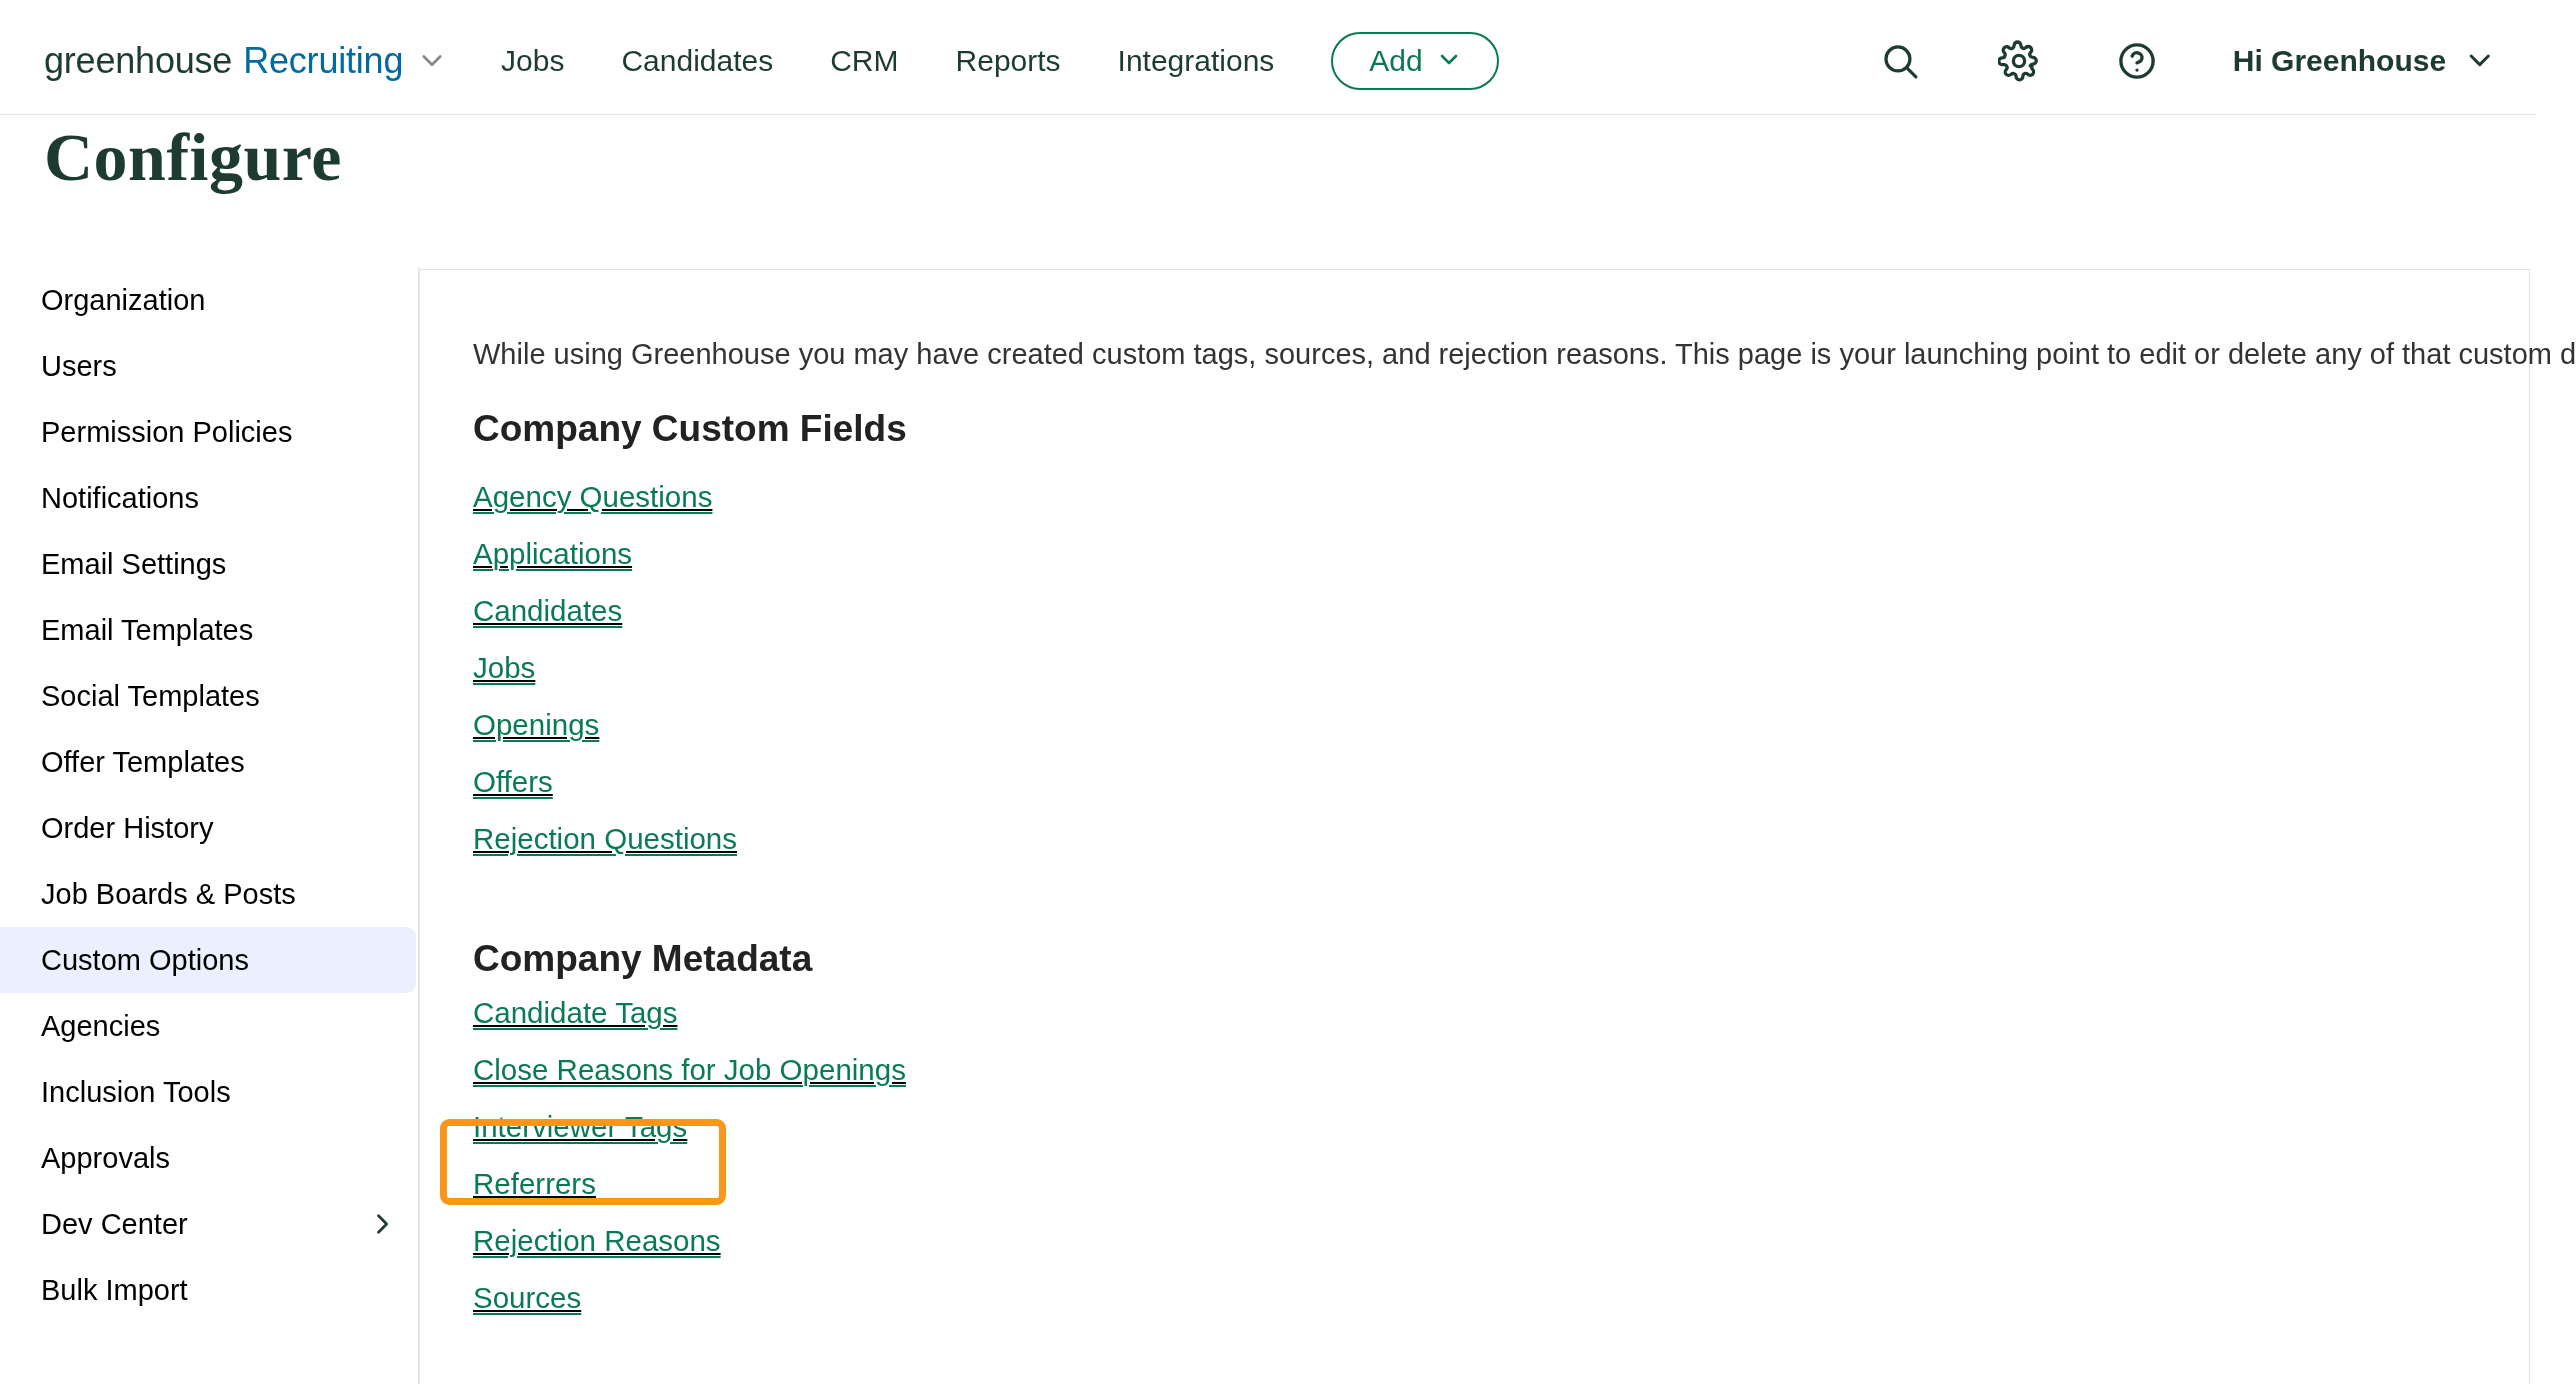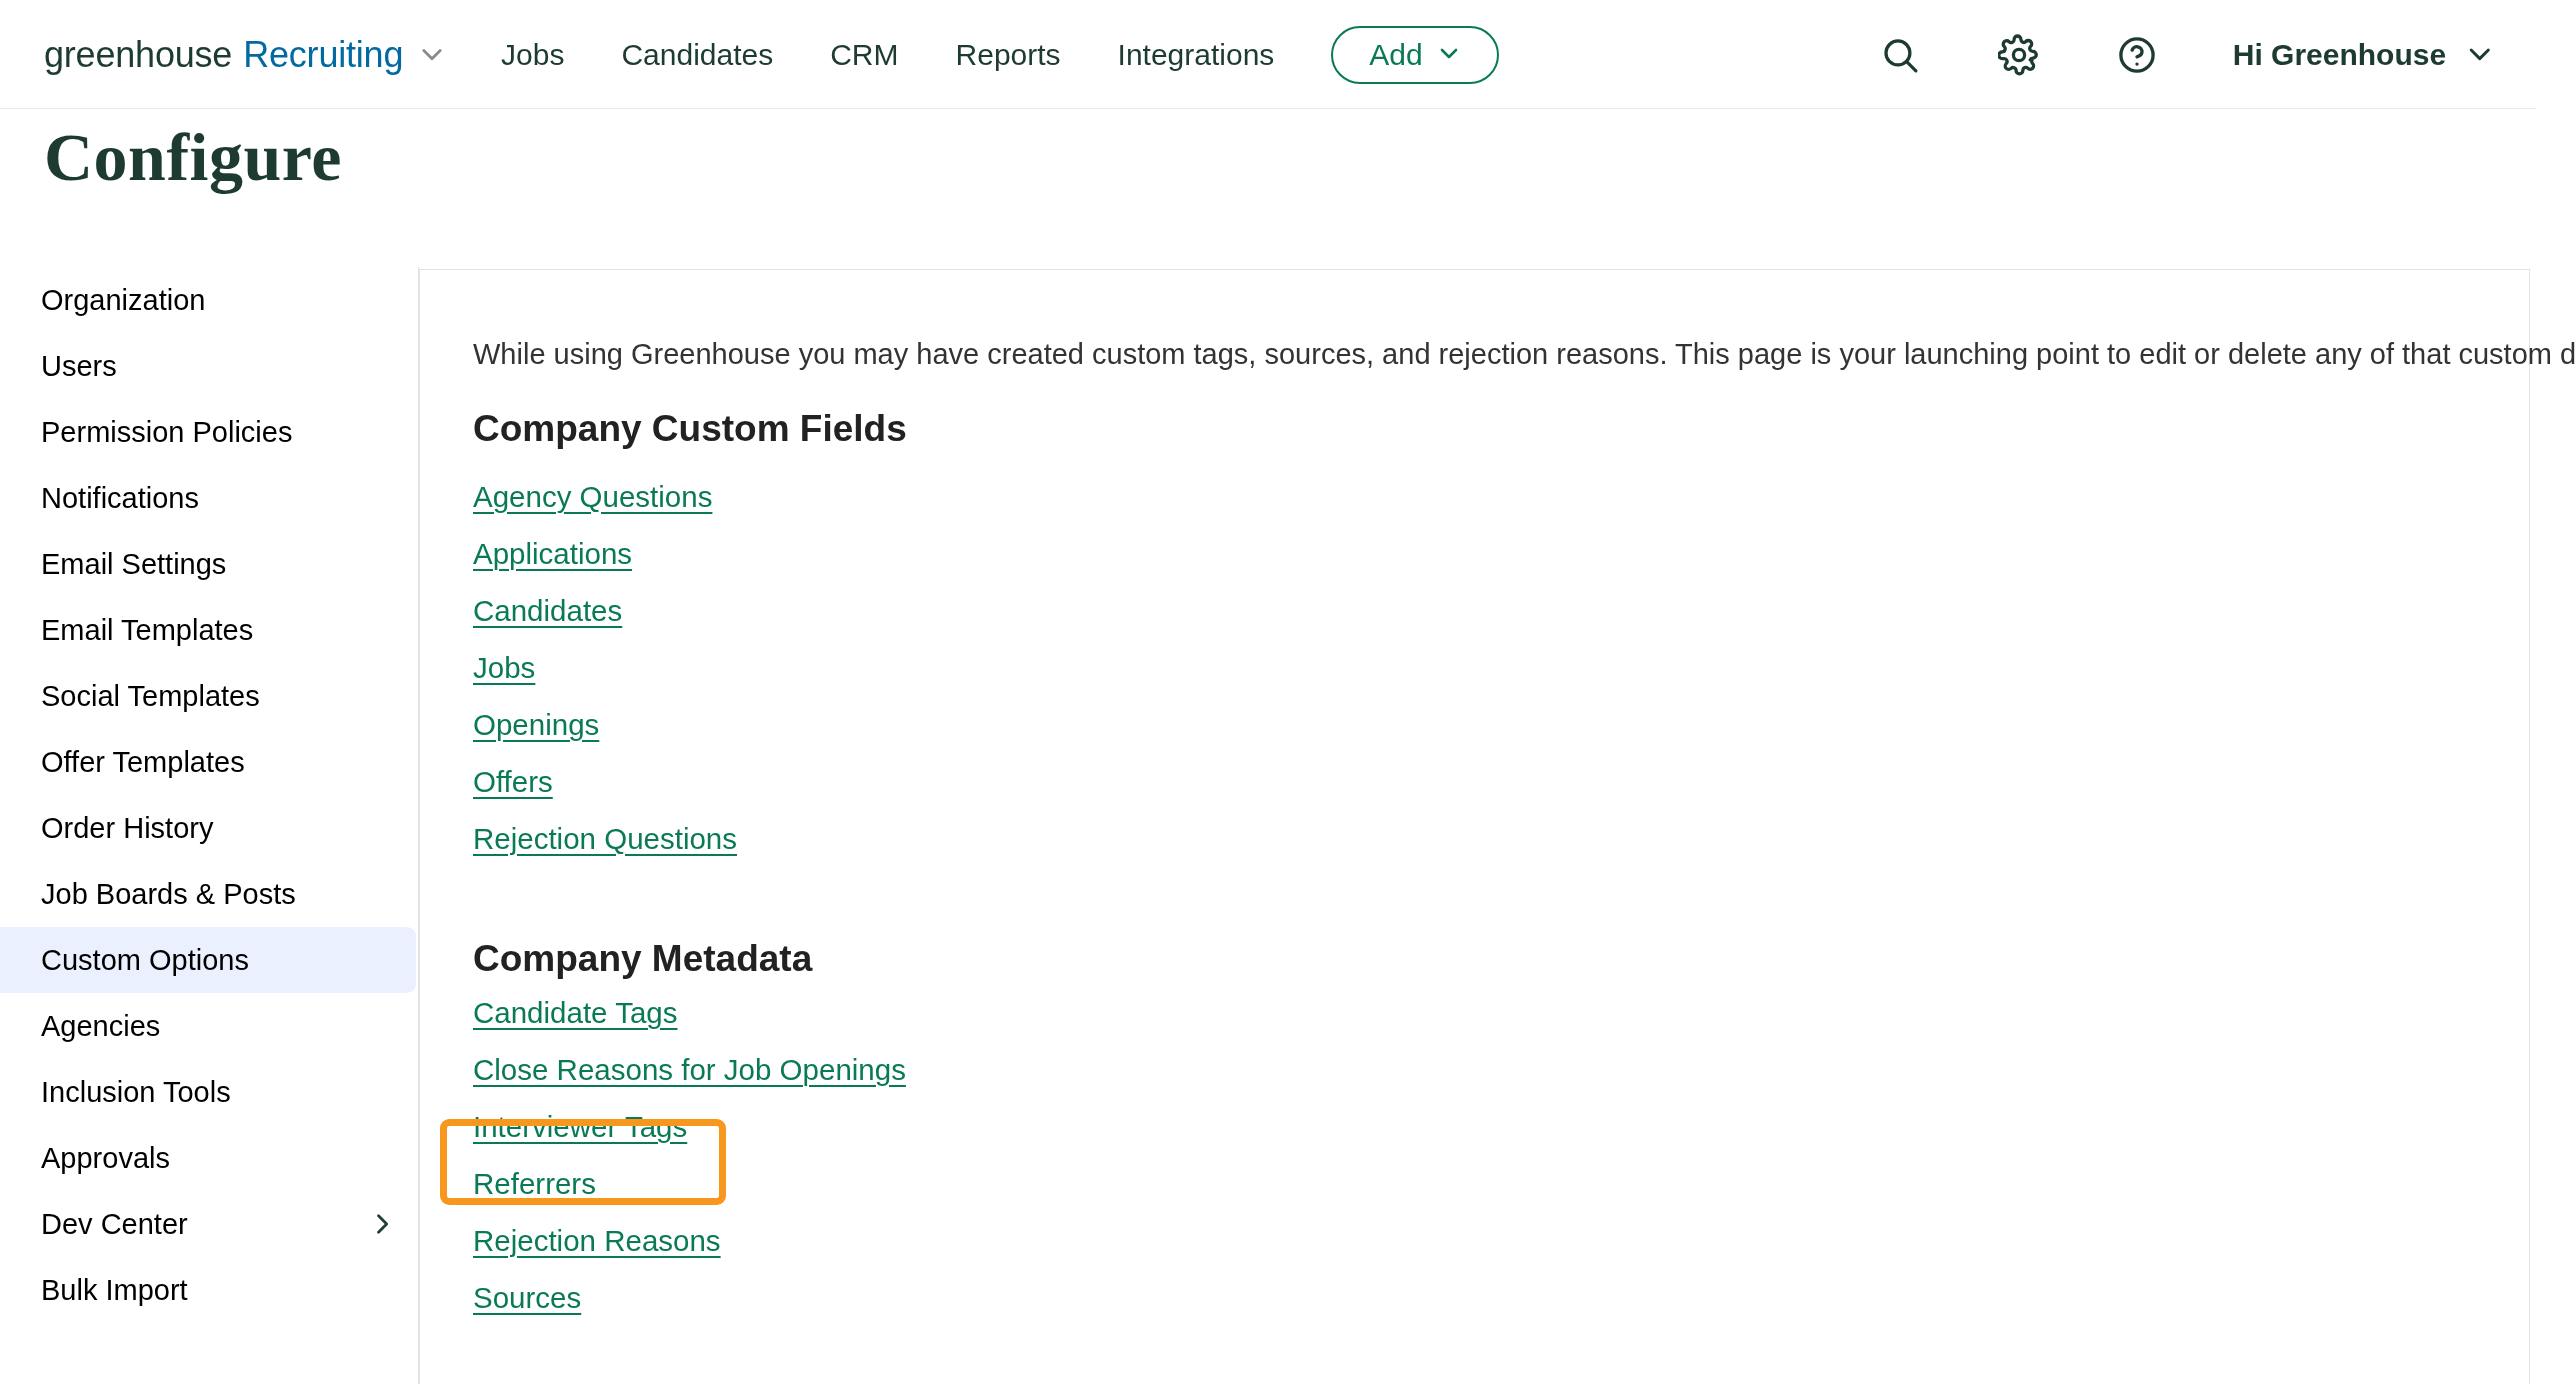--- a/index.html
+++ b/index.html
@@ -8,21 +8,21 @@
     width: 2576px;
     height: 1385px;
     background: #ffffff;
     font-family: "Liberation Sans", sans-serif;
     overflow: hidden;
   }
 
   
   .topnav {
     position: absolute;
-    top: 2px; left: 0;
+    top: 8px; left: 0;
     width: 2536px;
     height: 107px;
     background: #ffffff;
     border-bottom: 1.8px solid #e8e8e8;
     display: flex;
     align-items: center;
   }
 
   .brand {
     display: flex;
@@ -175,20 +175,21 @@
   .sec2-head { position: absolute; top: 668px; left: 53px; }
 
   .link-list { position: absolute; left: 53px; }
   .list1 { top: 198px; }
   .list2 { top: 714px; }
 
   .link-row {
     height: 57px;
     display: flex;
     align-items: center;
+    text-decoration: underline;
   }
   .clink {
     font-size: 29.5px;
     color: #0a7a55;
     text-decoration: underline;
     text-underline-offset: 4.6px;
     text-decoration-thickness: 1.8px;
     cursor: pointer;
     white-space: nowrap;
   }

